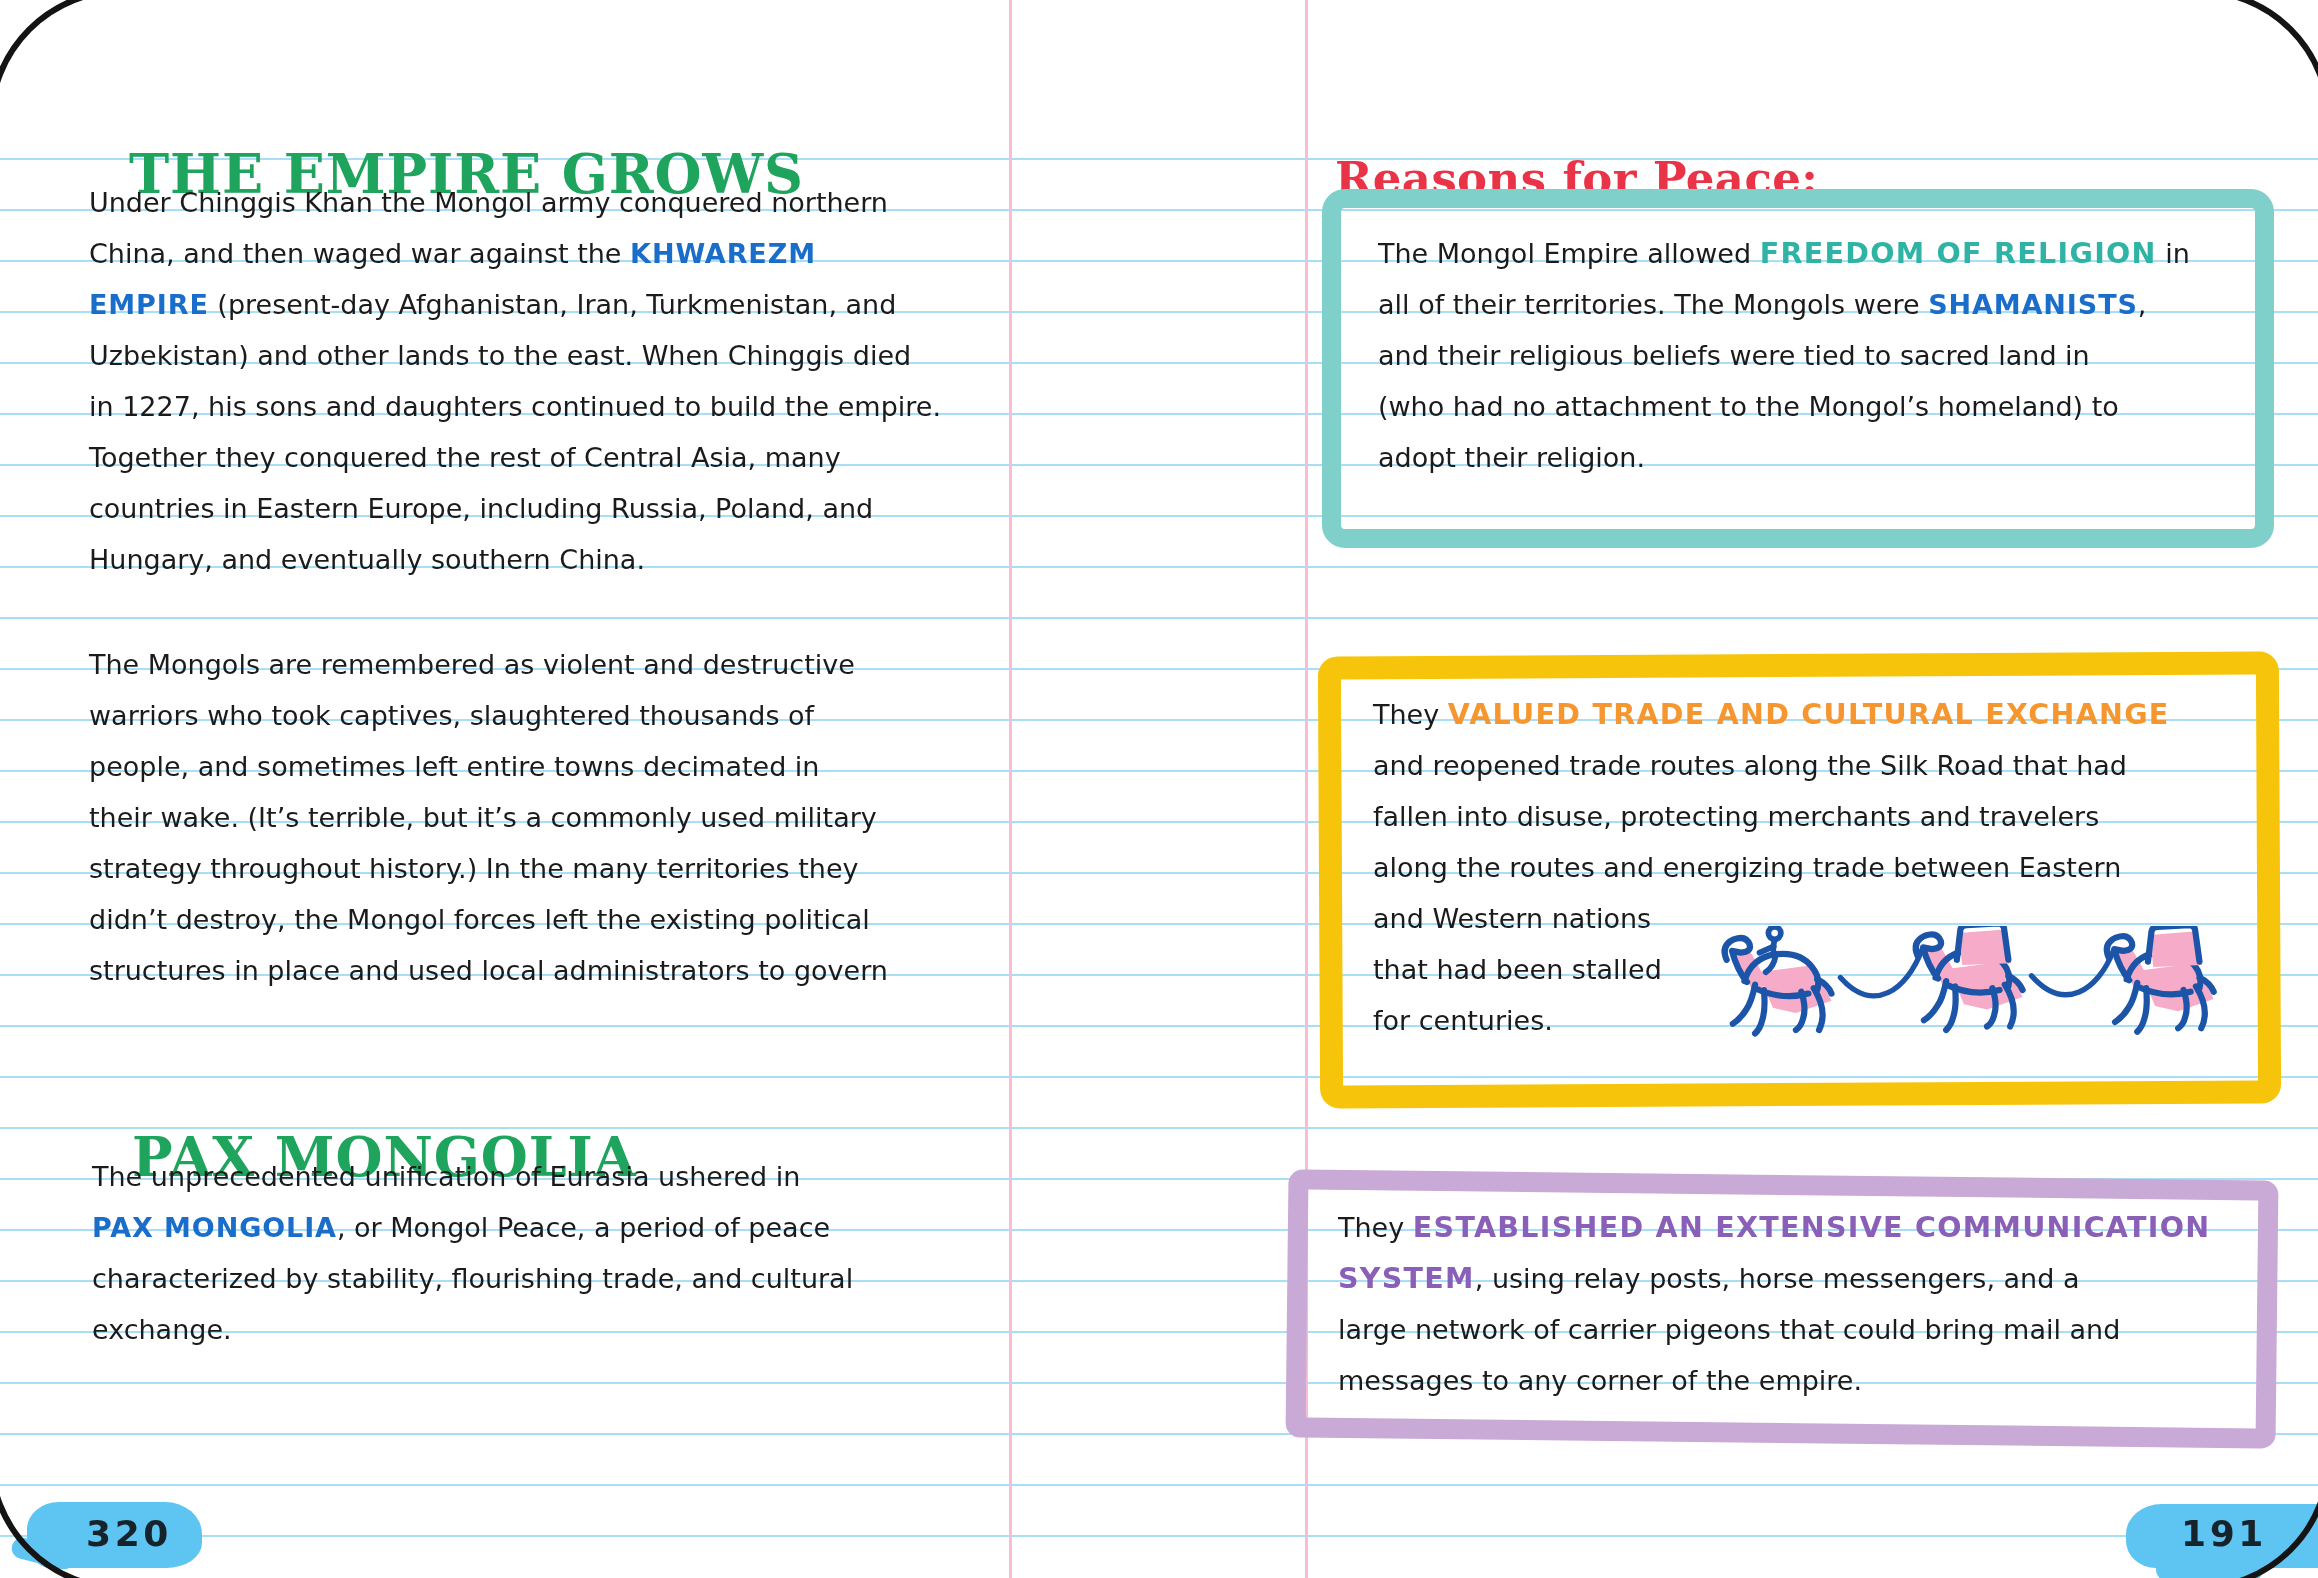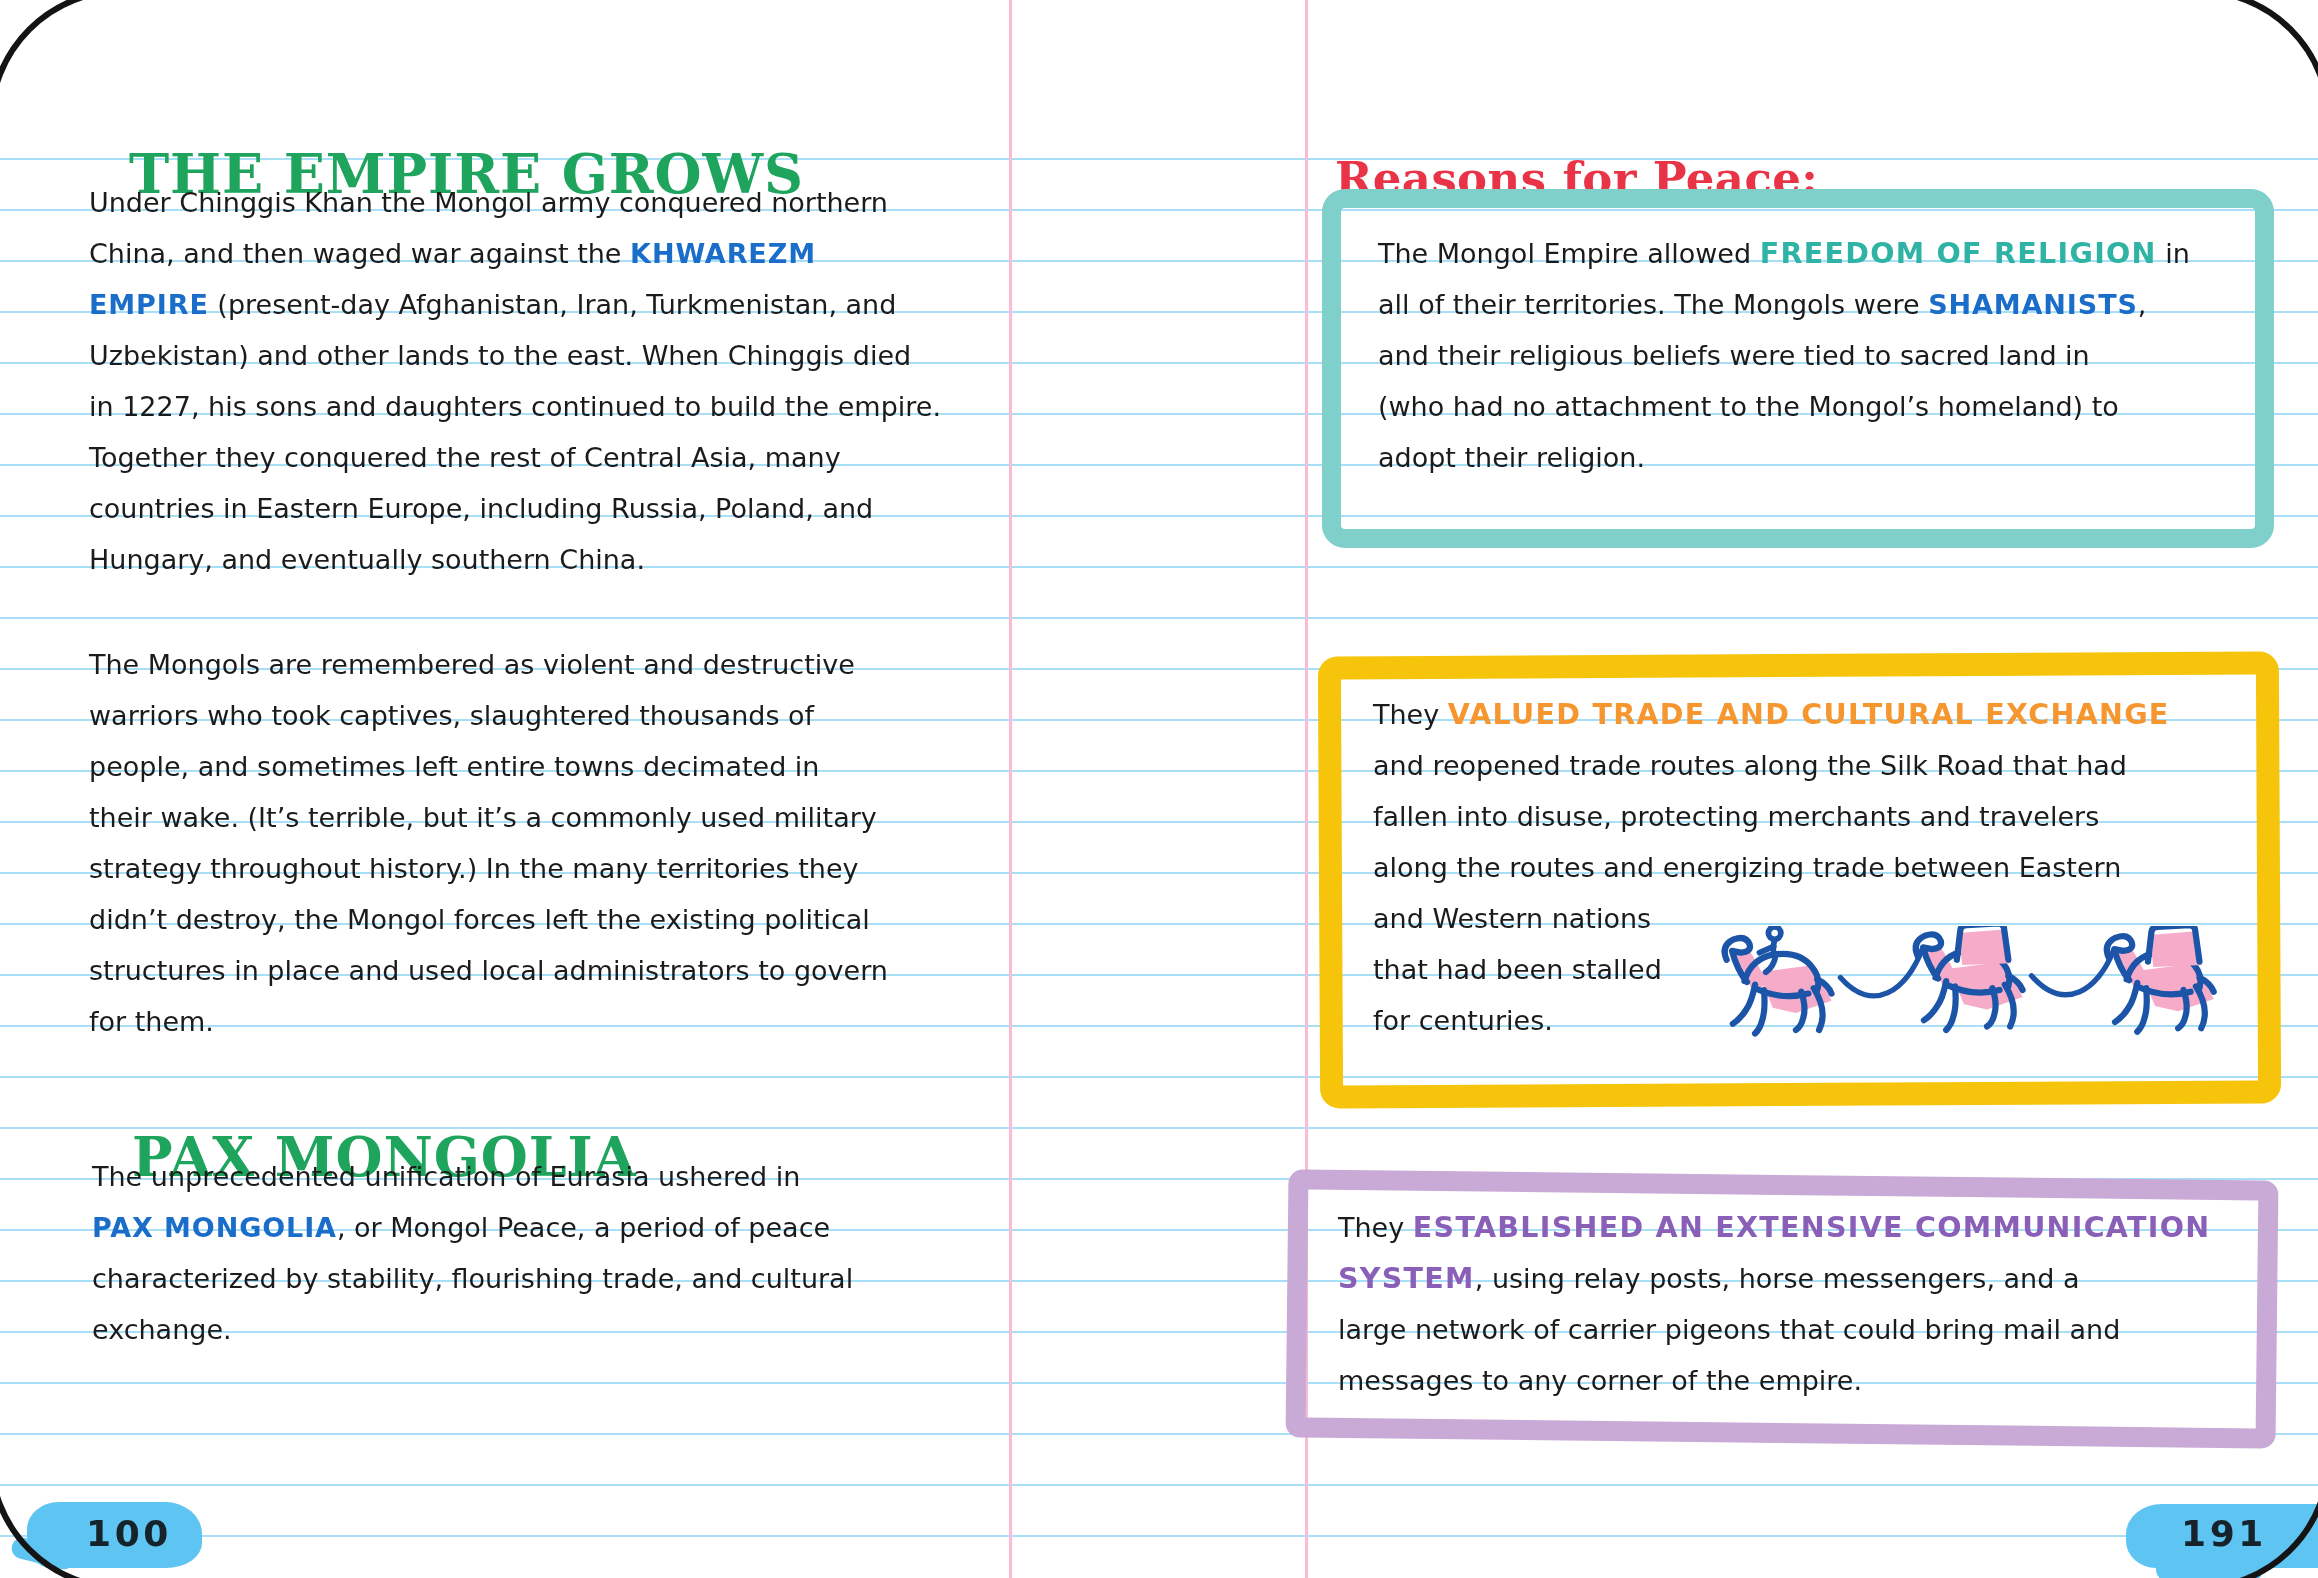--- a/index.html
+++ b/index.html
@@ -83,21 +83,20 @@
     <div class="tl"><span>Hungary, and eventually southern China.</span></div>
   </div>
 <div class="layer para" id="para2">
     <div class="tl"><span>The Mongols are remembered as violent and destructive</span></div>
     <div class="tl"><span>warriors who took captives, slaughtered thousands of</span></div>
     <div class="tl"><span>people, and sometimes left entire towns decimated in</span></div>
     <div class="tl"><span>their wake. (It’s terrible, but it’s a commonly used military</span></div>
     <div class="tl"><span>strategy throughout history.) In the many territories they</span></div>
     <div class="tl"><span>didn’t destroy, the Mongol forces left the existing political</span></div>
     <div class="tl"><span>structures in place and used local administrators to govern</span></div>
-    <div class="tl"><span>for them.</span></div>
   </div>
 <h2 class="layer ghead" id="pax-heading">PAX MONGOLIA</h2>
 <div class="layer para" id="para3">
     <div class="tl"><span>The unprecedented unification of Eurasia ushered in</span></div>
     <div class="tl"><span class="s-kw">PAX MONGOLIA</span><span>, or Mongol Peace, a period of peace</span></div>
     <div class="tl"><span>characterized by stability, flourishing trade, and cultural</span></div>
     <div class="tl"><span>exchange.</span></div>
   </div>
 
 <h2 class="layer" id="reasons-heading">Reasons for Peace:</h2>
@@ -163,18 +162,18 @@
 
 <div class="layer box" id="box-communication"></div>
 <div class="layer para" id="text-communication">
     <div class="tl"><span>They </span><span class="s-dpurple">ESTABLISHED AN EXTENSIVE COMMUNICATION</span></div>
     <div class="tl"><span class="s-dpurple">SYSTEM</span><span>, using relay posts, horse messengers, and a</span></div>
     <div class="tl"><span>large network of carrier pigeons that could bring mail and</span></div>
     <div class="tl"><span>messages to any corner of the empire.</span></div>
   </div>
 
 <div class="layer swash" id="swash-190"></div>
-<div class="layer pagenum" id="pagenum-190">100</div>
+<div class="layer pagenum" id="pagenum-190">320</div>
 <div class="layer swash" id="swash-191"></div>
 <div class="layer pagenum" id="pagenum-191">191</div>
 
 <div class="layer" id="corner-frame"></div>
 
 
 </body></html>

